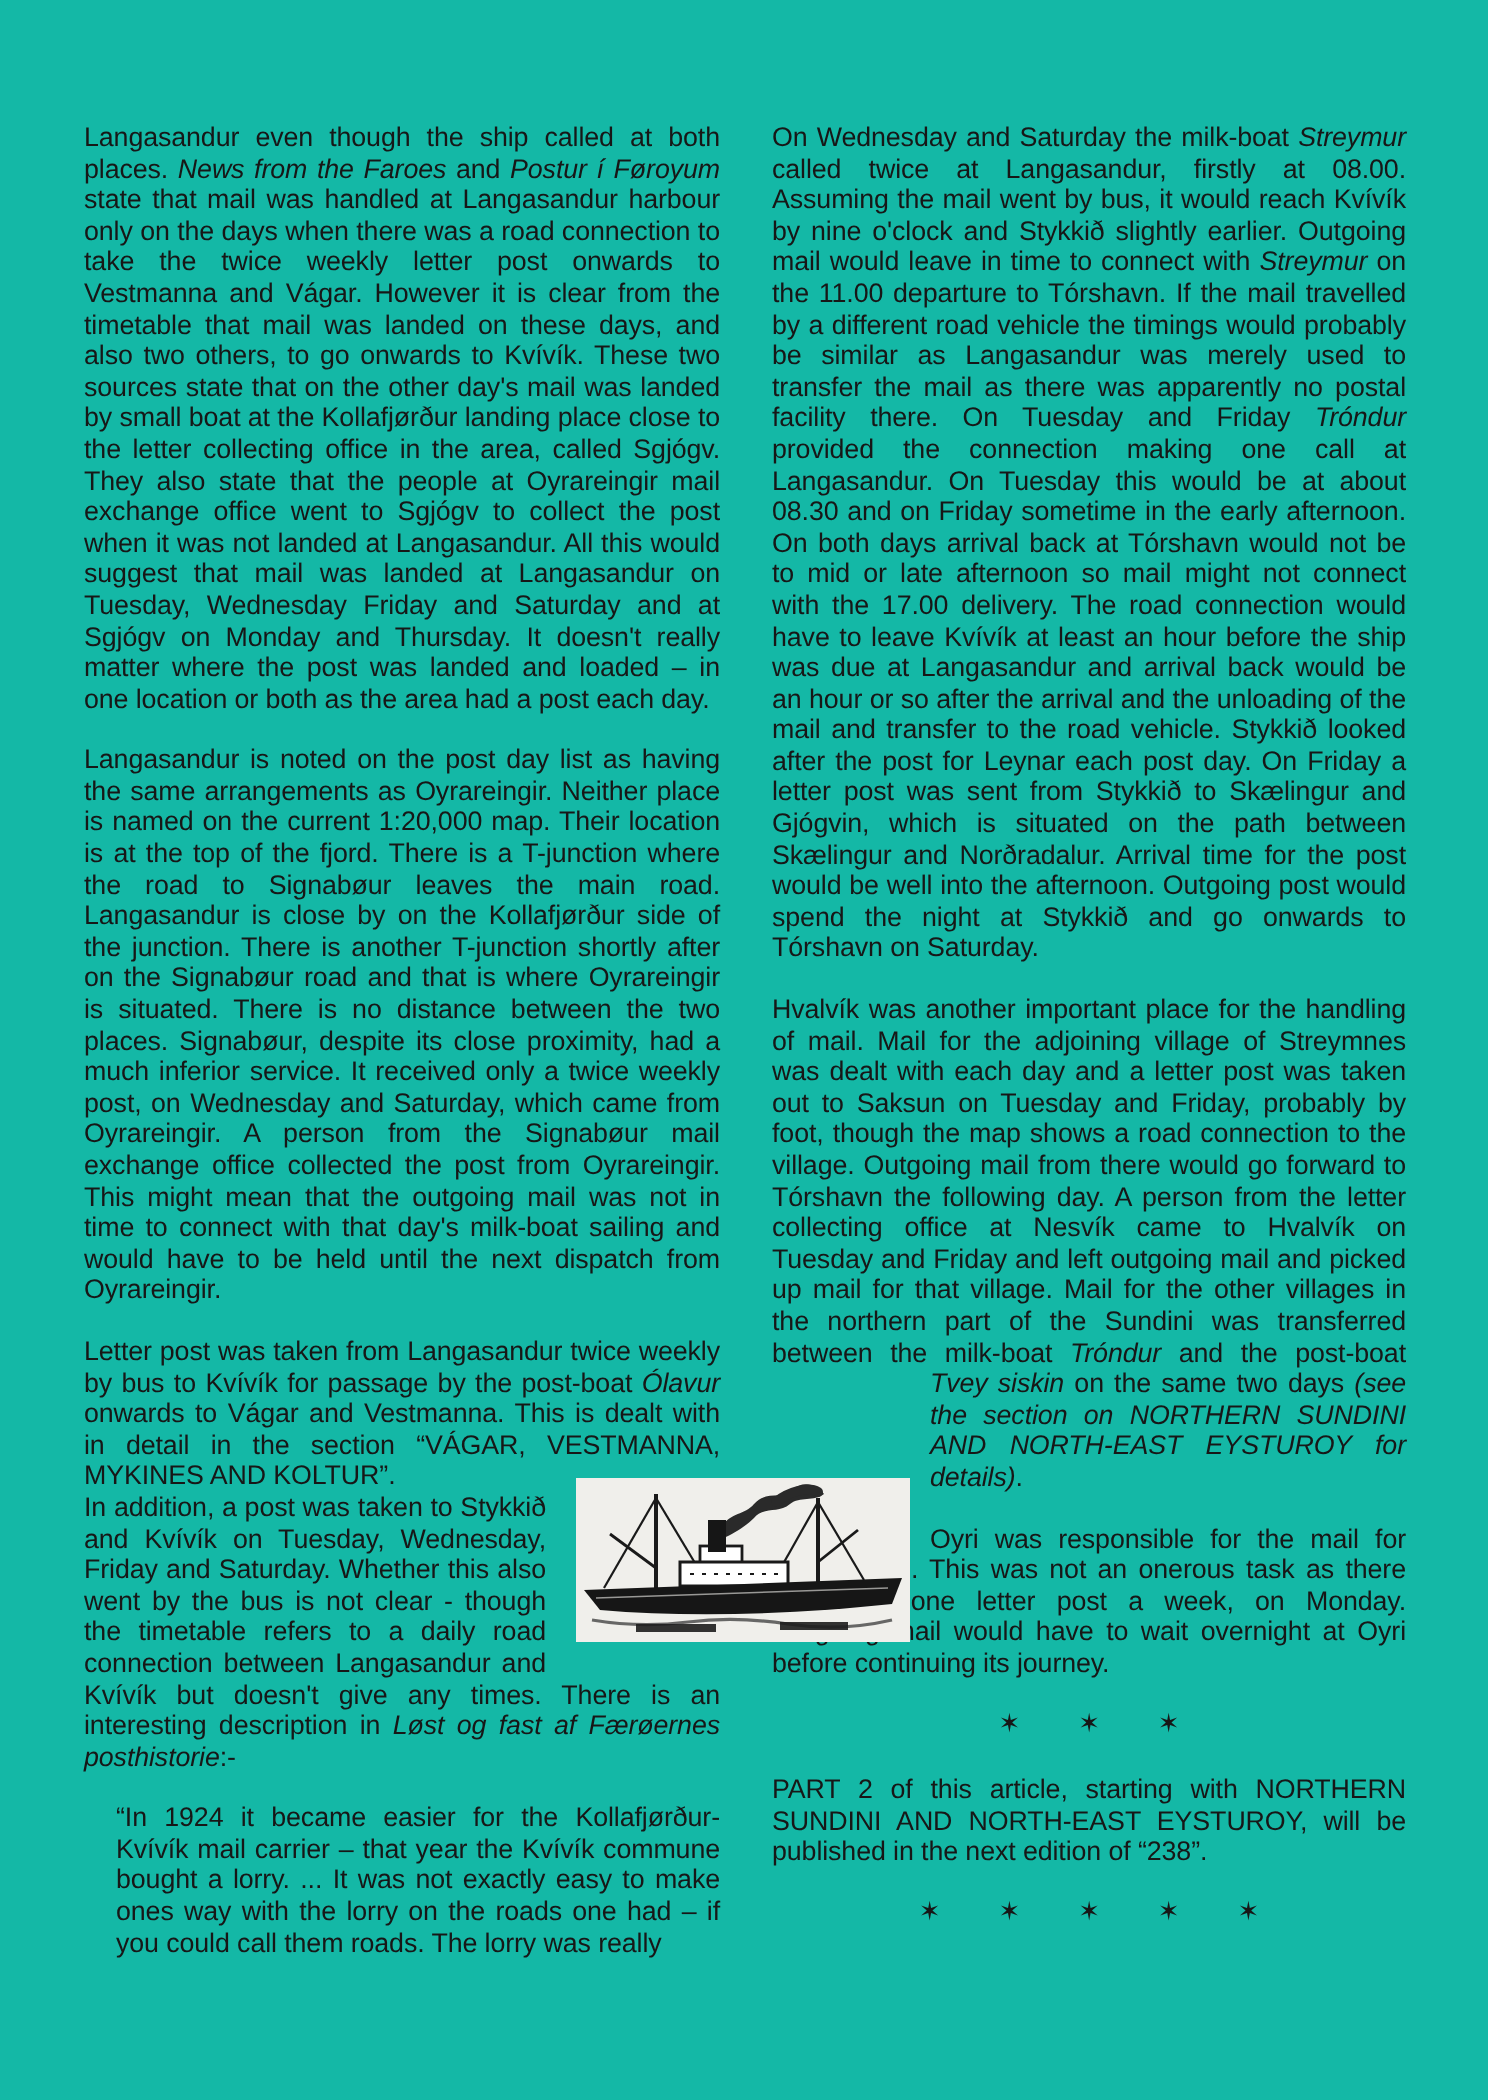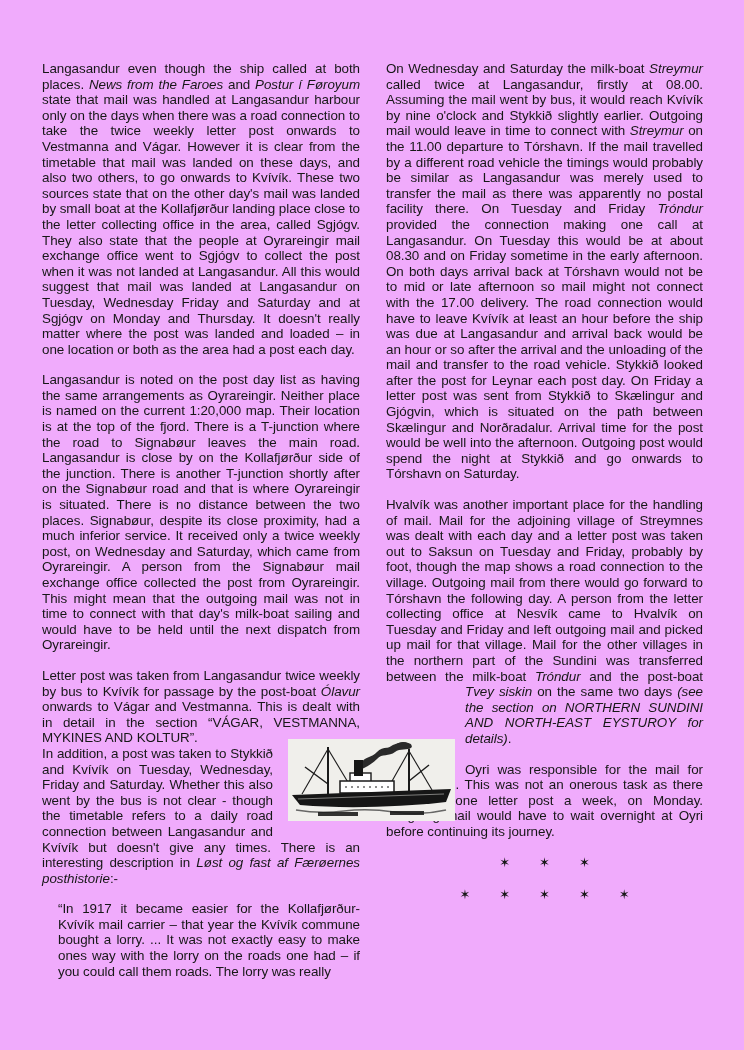--- a/index.html
+++ b/index.html
@@ -5,21 +5,21 @@
   html, body { margin: 0; padding: 0; }
   body {
     width: 744px; height: 1050px;
     background: #ffffff;
     overflow: hidden;
     position: relative;
     font-family: "Liberation Sans", sans-serif;
   }
   .page {
     position: absolute; inset: 0;
-    background: #f0abfc;
+    background: #14b8a6;
     color: #171717;
     padding-left: 44px;
   }
   .col {
     position: absolute;
     top: 61px;
     width: 318px;
     font-size: 13.4px;
     line-height: 15.6px;
     text-align: justify;
@@ -55,37 +55,38 @@
 
 <div class="page">
 
   <div class="col col-left">
     <p class="para"><span>Langasandur even though the ship called at both places. </span><span class="it">News from the Faroes</span><span> and </span><span class="it">Postur í Føroyum</span><span> state that mail was handled at Langasandur harbour only on the days when there was a road connection to take the twice weekly letter post onwards to Vestmanna and Vágar. However it is clear from the timetable that mail was landed on these days, and also two others, to go onwards to Kvívík. These two sources state that on the other day's mail was landed by small boat at the Kollafjørður landing place close to the letter collecting office in the area, called Sgjógv. They also state that the people at Oyrareingir mail exchange office went to Sgjógv to collect the post when it was not landed at Langasandur. All this would suggest that mail was landed at Langasandur on Tuesday, Wednesday Friday and Saturday and at Sgjógv on Monday and Thursday. It doesn't really matter where the post was landed and loaded – in one location or both as the area had a post each day.</span></p>
 
     <p class="para"><span>Langasandur is noted on the post day list as having the same arrangements as Oyrareingir. Neither place is named on the current 1:20,000 map. Their location is at the top of the fjord. There is a T-junction where the road to Signabøur leaves the main road. Langasandur is close by on the Kollafjørður side of the junction. There is another T-junction shortly after on the Signabøur road and that is where Oyrareingir is situated. There is no distance between the two places. Signabøur, despite its close proximity, had a much inferior service. It received only a twice weekly post, on Wednesday and Saturday, which came from Oyrareingir. A person from the Signabøur mail exchange office collected the post from Oyrareingir. This might mean that the outgoing mail was not in time to connect with that day's milk-boat sailing and would have to be held until the next dispatch from Oyrareingir.</span></p>
 
     <p class="para"><span>Letter post was taken from Langasandur twice weekly by bus to Kvívík for passage by the post-boat </span><span class="it">Ólavur</span><span> onwards to Vágar and Vestmanna. This is dealt with in detail in the section “VÁGAR, VESTMANNA, MYKINES AND KOLTUR”.</span><br><span class="ship-gap-left"></span><span>In addition, a post was taken to Stykkið and Kvívík on Tuesday, Wednesday, Friday and Saturday. Whether this also went by the bus is not clear - though the timetable refers to a daily road connection between Langasandur and Kvívík but doesn't give any times. There is an interesting description in </span><span class="it">Løst og fast af Færøernes posthistorie</span><span>:-</span></p>
 
-    <p class="para quote"><span>“In 1917 it became easier for the Kollafjørður-Kvívík mail carrier – that year the Kvívík commune bought a lorry. ... It was not exactly easy to make ones way with the lorry on the roads one had – if you could call them roads. The lorry was really</span></p>
+    <p class="para quote"><span>“In 1924 it became easier for the Kollafjørður-Kvívík mail carrier – that year the Kvívík commune bought a lorry. ... It was not exactly easy to make ones way with the lorry on the roads one had – if you could call them roads. The lorry was really</span></p>
   </div>
 
   <div class="col col-right">
 
     <p class="para"><span>On Wednesday and Saturday the milk-boat </span><span class="it">Streymur</span><span> called twice at Langasandur, firstly at 08.00. Assuming the mail went by bus, it would reach Kvívík by nine o'clock and Stykkið slightly earlier. Outgoing mail would leave in time to connect with </span><span class="it">Streymur</span><span> on the 11.00 departure to Tórshavn. If the mail travelled by a different road vehicle the timings would probably be similar as Langasandur was merely used to transfer the mail as there was apparently no postal facility there. On Tuesday and Friday </span><span class="it">Tróndur</span><span> provided the connection making one call at Langasandur. On Tuesday this would be at about 08.30 and on Friday sometime in the early afternoon. On both days arrival back at Tórshavn would not be to mid or late afternoon so mail might not connect with the 17.00 delivery. The road connection would have to leave Kvívík at least an hour before the ship was due at Langasandur and arrival back would be an hour or so after the arrival and the unloading of the mail and transfer to the road vehicle. Stykkið looked after the post for Leynar each post day. On Friday a letter post was sent from Stykkið to Skælingur and Gjógvin, which is situated on the path between Skælingur and Norðradalur. Arrival time for the post would be well into the afternoon. Outgoing post would spend the night at Stykkið and go onwards to Tórshavn on Saturday.</span></p>
 
     <p class="para"><span>Hvalvík was another important place for the handling of mail. Mail for the adjoining village of Streymnes was dealt with each day and a letter post was taken out to Saksun on Tuesday and Friday, probably by foot, though the map shows a road connection to the village. Outgoing mail from there would go forward to Tórshavn the following day. A person from the letter collecting office at Nesvík came to Hvalvík on Tuesday and Friday and left outgoing mail and picked up mail for that village. Mail for the other villages in the northern part of the Sundini was transferred between the milk-boat </span><span class="it">Tróndur</span><span> and the post-boat </span><span class="ship-gap-right"></span><span class="it">Tvey siskin</span><span> on the same two days </span><span class="it">(see the section on NORTHERN SUNDINI AND NORTH-EAST EYSTUROY for details)</span><span>.</span></p>
 
     <p class="para"><span>Oyri was responsible for the mail for Morskranes. This was not an onerous task as there was only one letter post a week, on Monday. Outgoing mail would have to wait overnight at Oyri before continuing its journey.</span></p>
 
     <div class="sep">
       <span>✶</span>
       <span>✶</span>
       <span>✶</span>
     </div>
 
+    <p class="para"><span>PART 2 of this article, starting with NORTHERN SUNDINI AND NORTH-EAST EYSTUROY, will be published in the next edition of “238”.</span></p>
 
     <div class="sep">
       <span>✶</span>
       <span>✶</span>
       <span>✶</span>
       <span>✶</span>
       <span>✶</span>
     </div>
   </div>
 

